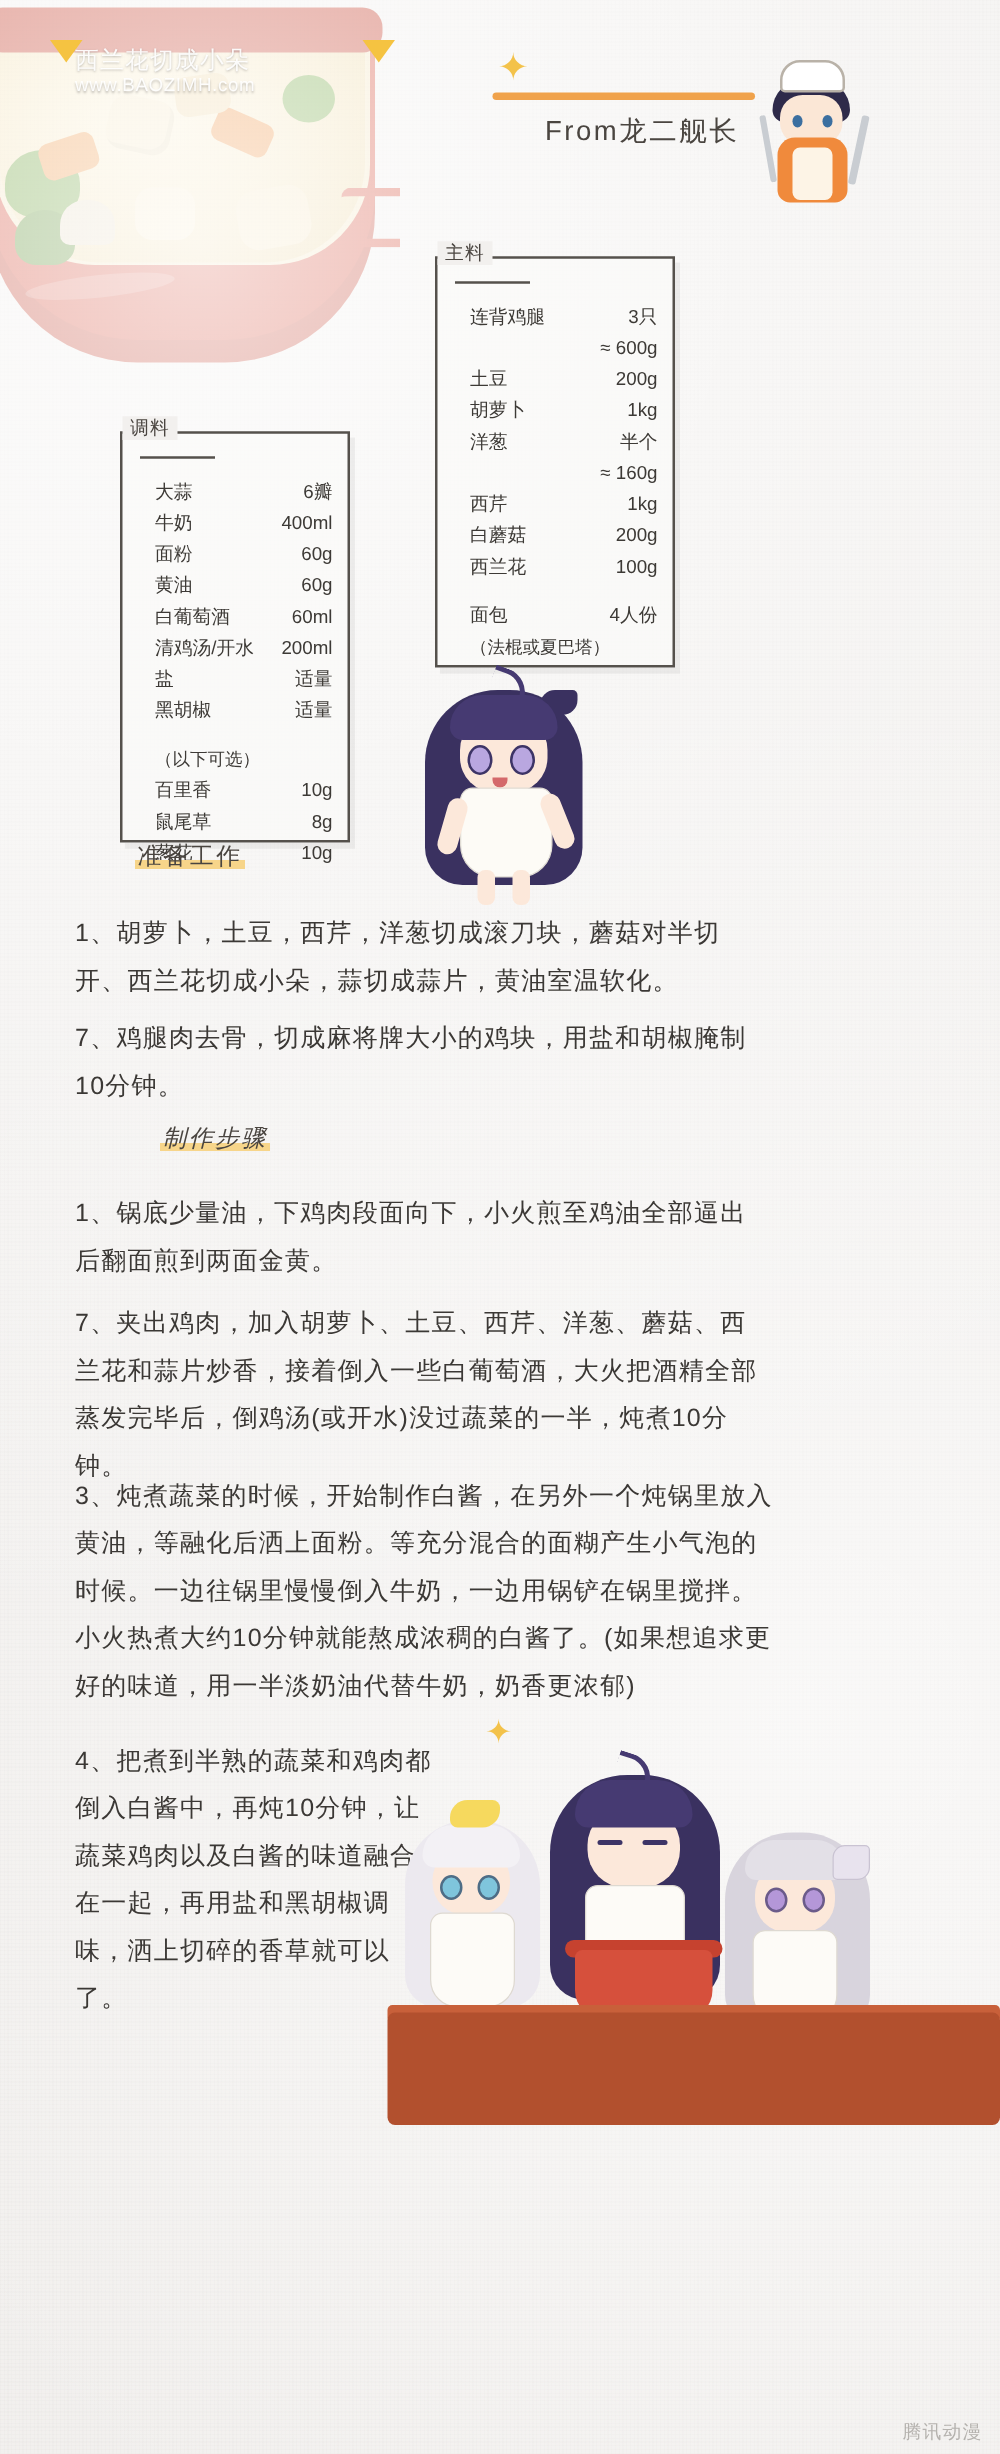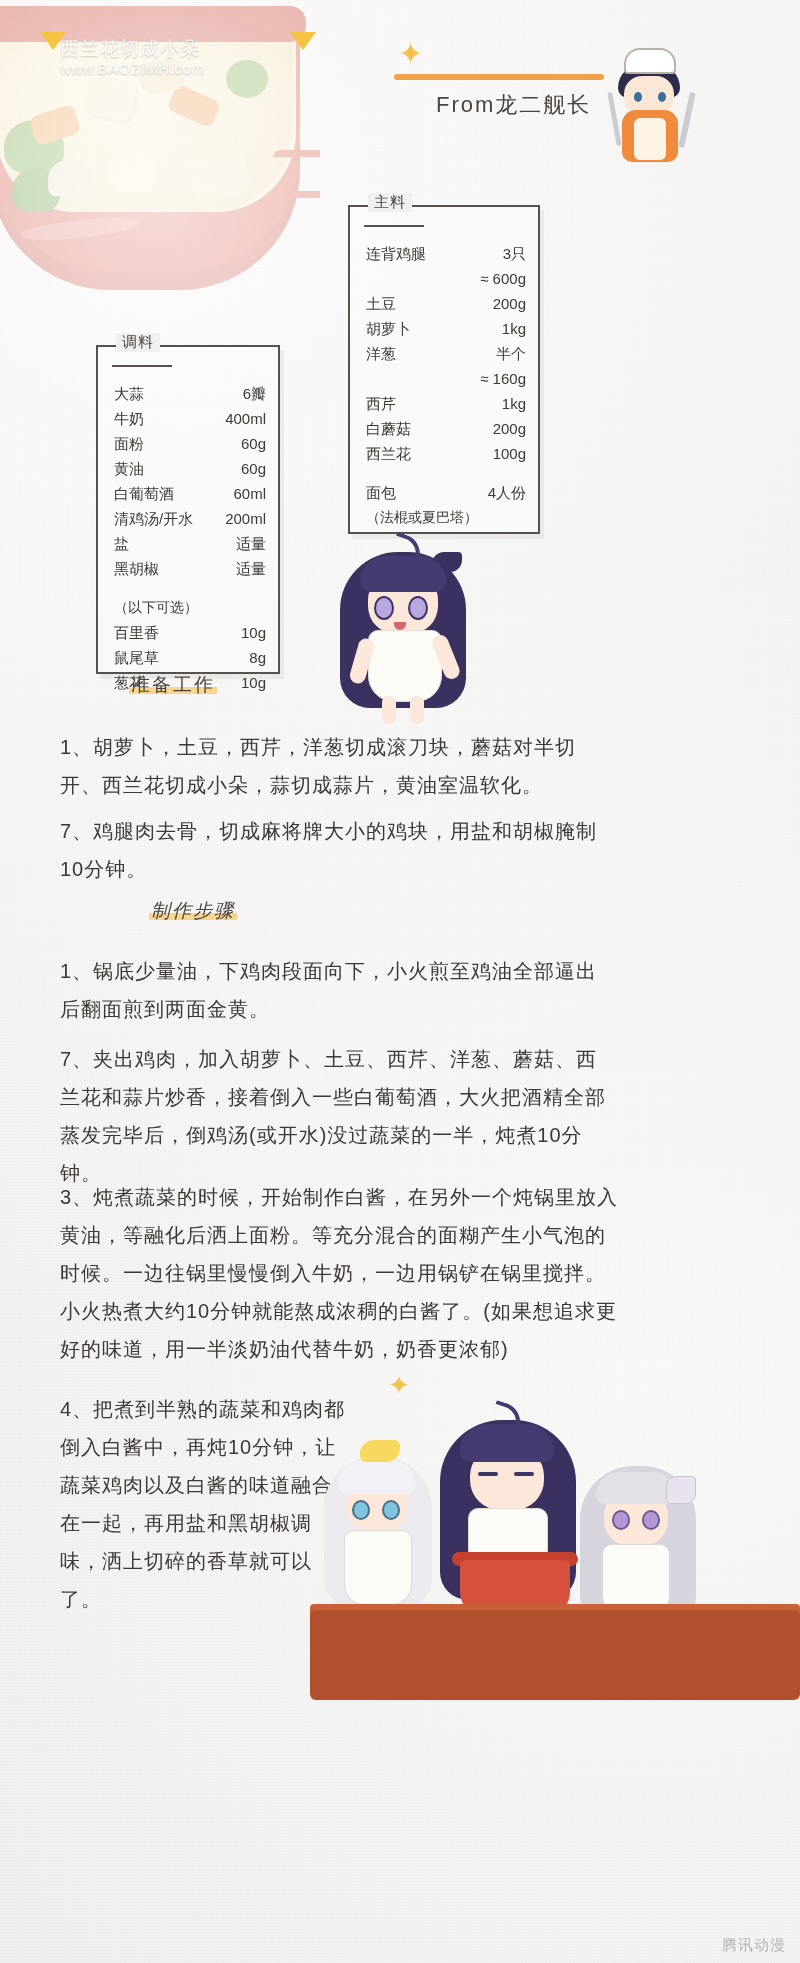--- a/index.html
+++ b/index.html
@@ -251,37 +251,37 @@
     border: 2px solid #55514c;
     background: rgba(252,251,249,0.55);
     z-index: 3;
     box-shadow: 4px 5px 0 rgba(0,0,0,0.05);
   }
   .box-main { left: 348px; top: 205px; width: 188px; height: 325px; }
   .box-season { left: 96px; top: 345px; width: 180px; height: 325px; }
   .box-label {
     position: absolute;
     top: -14px;
-    left: 18px;
+    left: 0;
     background: #f2f0ee;
     padding: 0 6px;
     font-size: 15px;
     color: #4a4540;
     letter-spacing: 1px;
   }
   .box-label-line {
     position: absolute;
     top: 18px;
     left: 14px;
     width: 60px;
     height: 2px;
     background: #55514c;
   }
   .ing-list {
-    margin: 34px 0 0 0;
+    margin: 34px 0 0 10px;
     padding: 0 12px 0 16px;
     list-style: none;
     font-size: 15px;
     line-height: 25px;
     color: #3d3a36;
   }
   .ing-list li {
     display: flex;
     justify-content: space-between;
   }
@@ -384,21 +384,20 @@
   .g-leg.l { left: 62px; }
   .g-leg.r { left: 90px; }
 
   
   .section-head {
     position: absolute;
     font-size: 19px;
     color: #4a4540;
     letter-spacing: 2px;
     z-index: 3;
-    margin-left: 21px;
   }
   .section-head .hl {
     background: linear-gradient(transparent 62%, #f7d58a 62%, #f7d58a 96%, transparent 96%);
     padding: 0 2px;
   }
   .head-prep { left: 108px; top: 672px; }
   .head-steps { left: 128px; top: 898px; font-style: italic; }
 
   
   .para {

